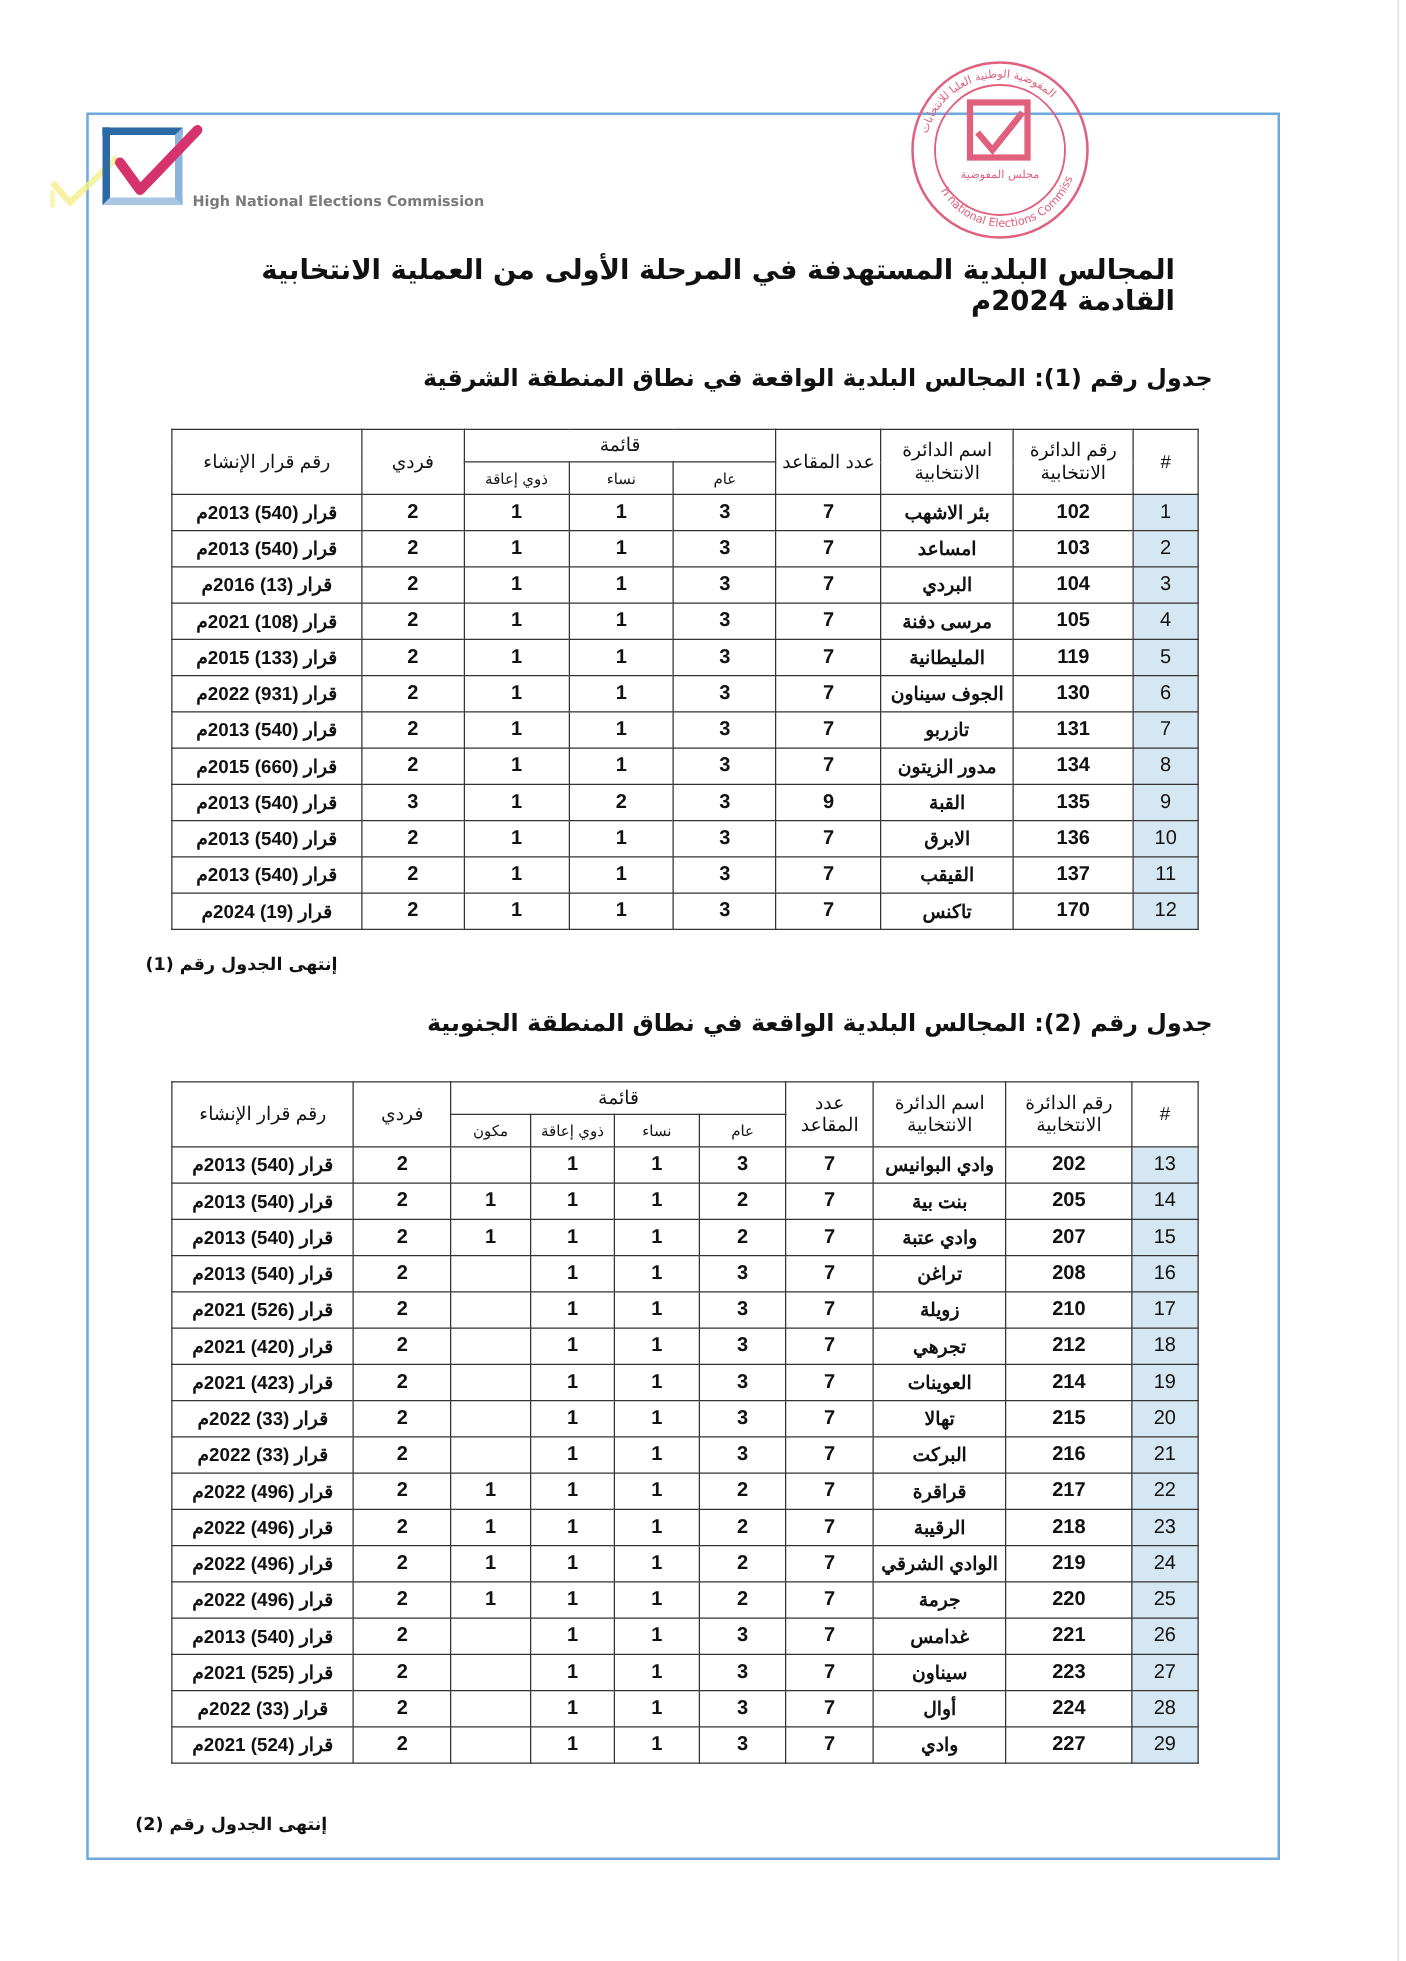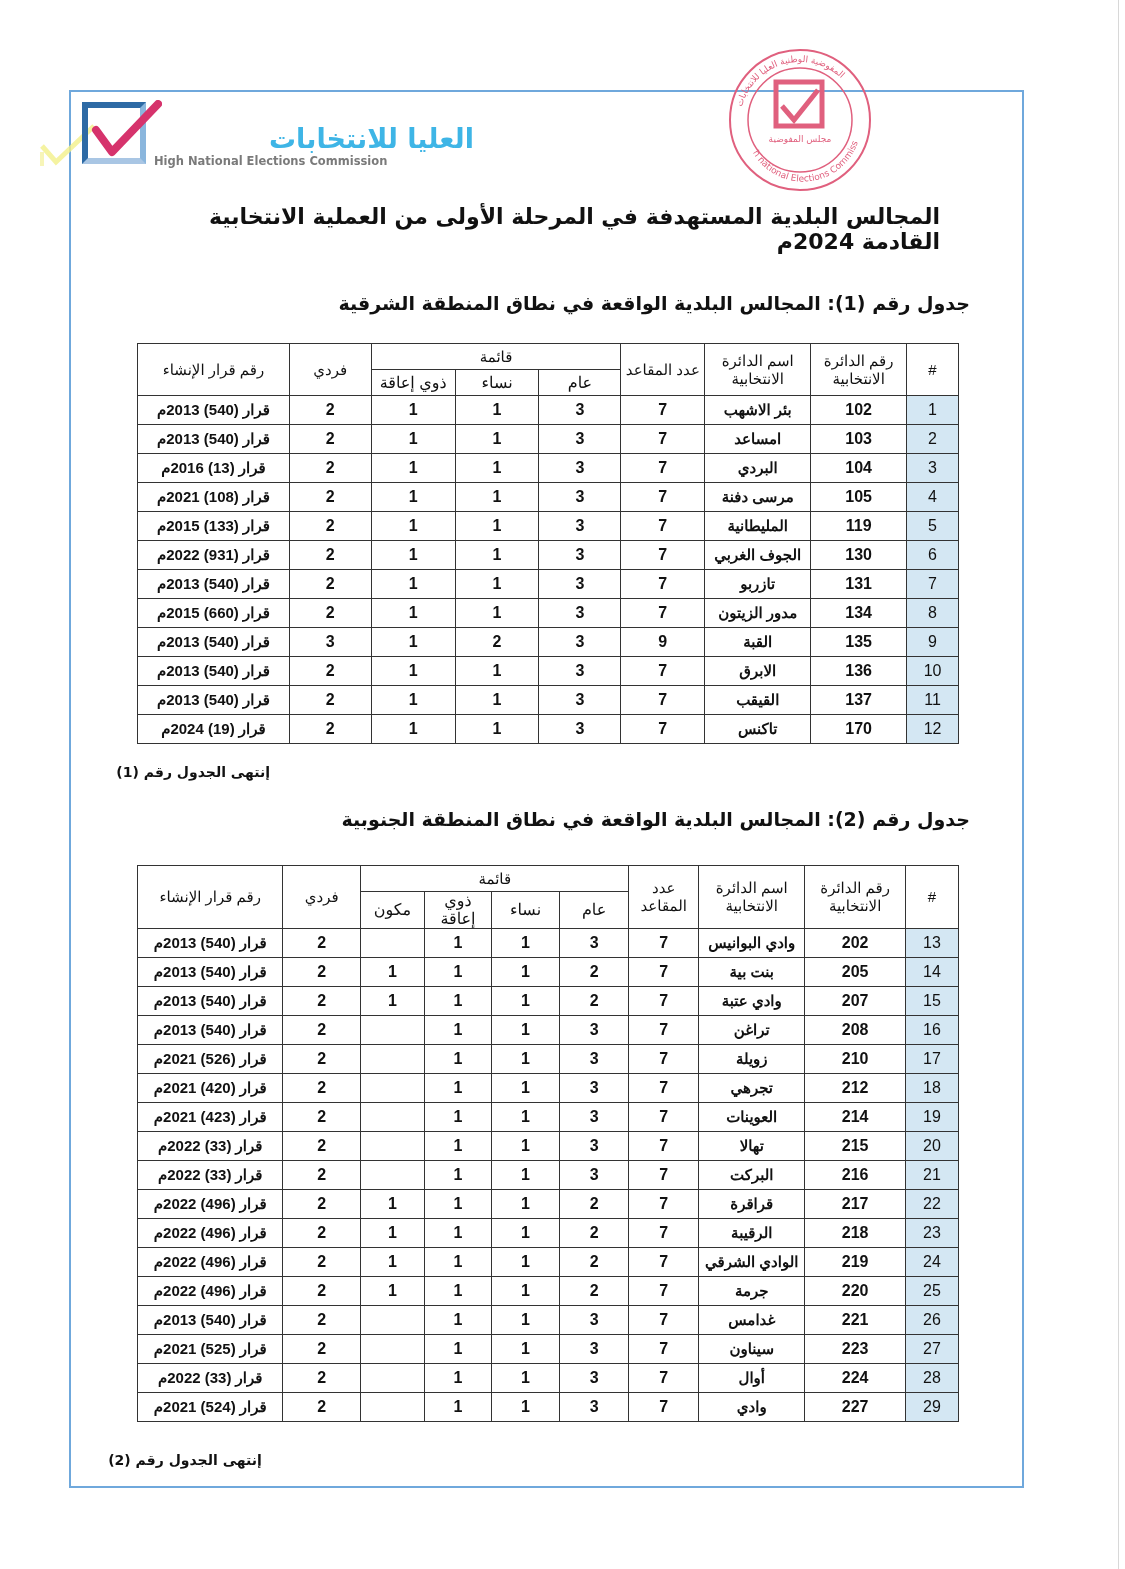--- a/index.html
+++ b/index.html
@@ -18,21 +18,21 @@
   .logo-ar1 { position:absolute; left:76px; top:0; width:320px; text-align:right; direction:rtl; font-size:27px; font-weight:bold; color:#3eb5e6; line-height:30px; }
   .logo-ar2 { position:absolute; left:76px; top:28px; width:320px; text-align:right; direction:rtl; font-size:27px; font-weight:bold; color:#3eb5e6; line-height:30px; }
   .logo-en { position:absolute; left:76px; top:58px; font-size:11.5px; font-weight:bold; color:#7a7a7a; white-space:nowrap; }
   .ghost-check { position:absolute; left:38px; top:122px; width:60px; height:46px; }
   .stamp { position:absolute; left:718px; top:42px; width:164px; height:150px; }
   .doc-title { position:absolute; left:150px; top:204px; width:790px; text-align:right; direction:rtl; font-size:22px; font-weight:bold; }
   .sec-title { position:absolute; width:840px; left:130px; text-align:right; direction:rtl; font-size:19px; font-weight:bold; }
   table.grid { position:absolute; border-collapse:collapse; direction:rtl; font-family:"Liberation Sans", sans-serif; }
   table.grid td, table.grid th { border:1.5px solid #333; text-align:center; vertical-align:middle; padding:0; }
   table.grid th { font-weight:normal; font-size:15px; line-height:18px; }
-  table.grid th.small { font-size:16px;margin-left:32px; }
+  table.grid th.small { font-size:12px;margin-left:32px; }
   table.grid td { font-size:16px; font-weight:bold; height:28px; }
   table.grid td.num { background:#d4e7f3; font-weight:normal; }
   table.grid td.name { font-weight:bold; font-size:15px; }
   table.grid td.dec { font-size:15px; }
   .end-note { position:absolute; left:100px; width:170px; text-align:right; direction:rtl; font-size:14px; font-weight:bold; }
 </style>
 </head>
 <body>
 
 <div class="page-edge"></div>
@@ -41,21 +41,20 @@
 <svg class="ghost-check" viewBox="0 0 60 46">
   <path d="M4 24 L18 40 L56 4" stroke="#f3f08a" stroke-width="5" fill="none" opacity="0.8"></path>
   <path d="M4 30 L4 44" stroke="#f3f08a" stroke-width="4" opacity="0.6"></path>
 </svg>
 
 <div class="logo">
   <div class="logo-box"></div>
   <svg class="logo-check" viewBox="0 0 76 60">
     <path d="M10 30 L26 52 L72 4" stroke="#d6336c" stroke-width="8" fill="none" stroke-linecap="round" stroke-linejoin="round"></path>
   </svg>
-  <div class="logo-ar2">العليا للانتخابات</div>
   <div class="logo-en">High National Elections Commission</div>
 </div>
 
 <svg class="stamp" viewBox="0 0 164 150">
   <defs>
     <path id="arcTop" d="M22 80 A60 60 0 0 1 142 80"></path>
     <path id="arcBot" d="M30 100 A58 58 0 0 0 140 100"></path>
   </defs>
   <circle cx="82" cy="78" r="70" fill="none" stroke="#e0607e" stroke-width="2"></circle>
   <circle cx="82" cy="78" r="52" fill="none" stroke="#e0607e" stroke-width="1.5"></circle>
@@ -150,21 +149,21 @@
         <td>7</td>
         <td>3</td>
         <td>1</td>
         <td>1</td>
         <td>2</td>
         <td class="dec">قرار (133) 2015م</td>
       </tr>
       <tr>
         <td class="num">6</td>
         <td>130</td>
-        <td class="name">الجوف الغربي</td>
+        <td class="name">الجوف سيناون</td>
         <td>7</td>
         <td>3</td>
         <td>1</td>
         <td>1</td>
         <td>2</td>
         <td class="dec">قرار (931) 2022م</td>
       </tr>
       <tr>
         <td class="num">7</td>
         <td>131</td>

